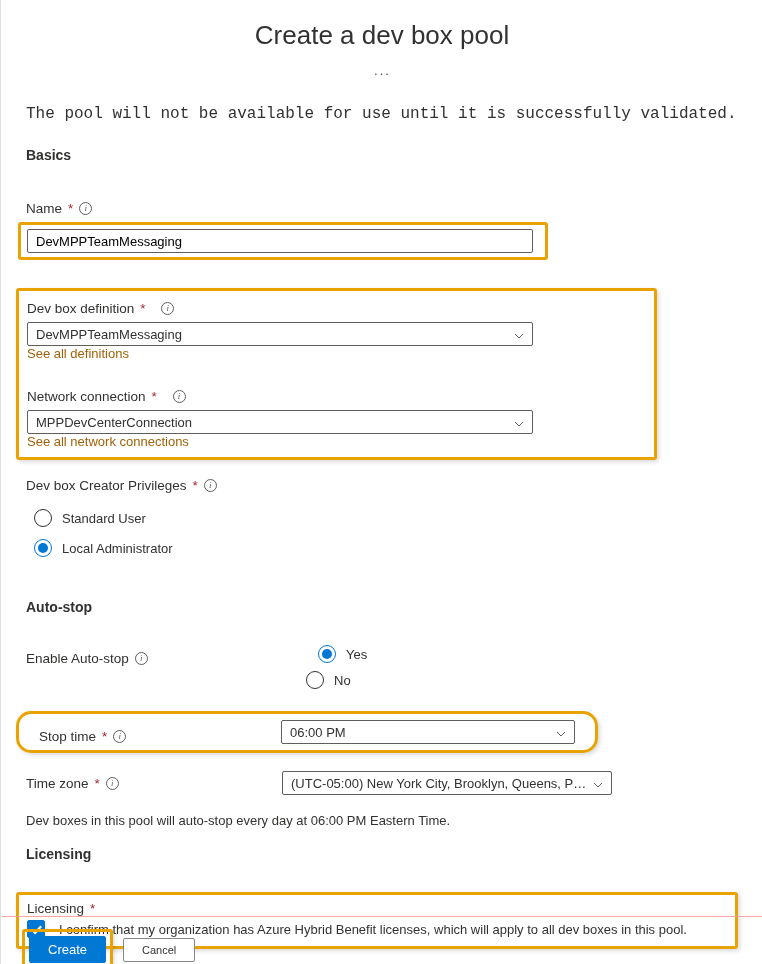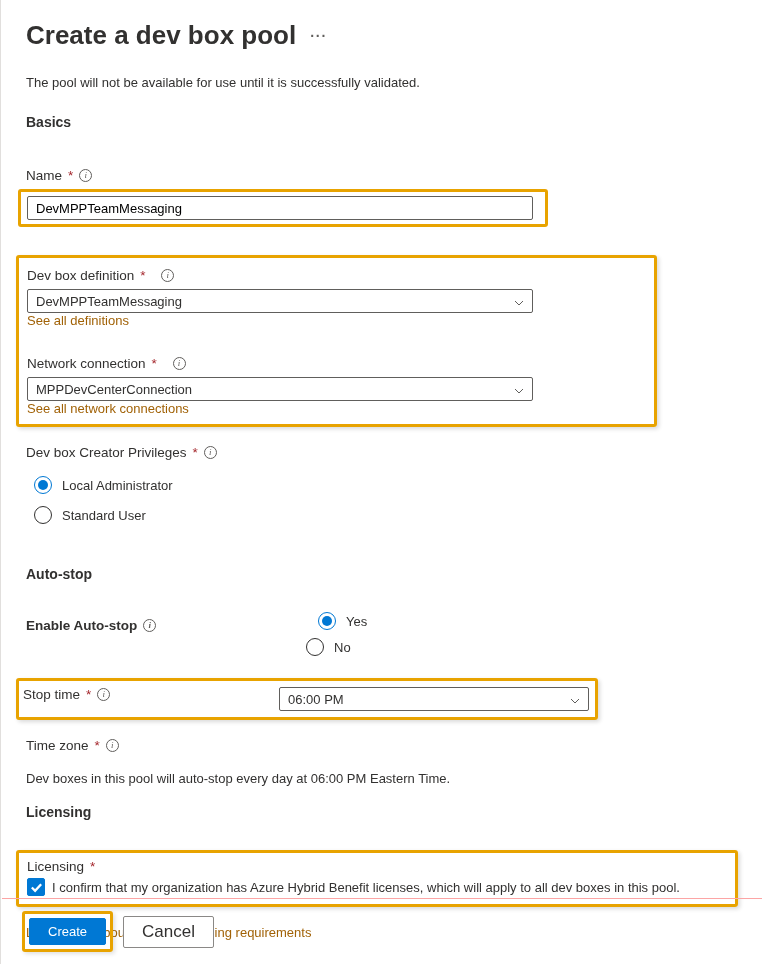--- a/index.html
+++ b/index.html
@@ -12,29 +12,30 @@
   }
   .panel {
     border-left: 1px solid #e1dfdd;
     padding: 0 0 0 1px;
     min-height: 964px;
     position: relative;
   }
   .content { padding: 20px 24px 0 24px; }
   .page-title {
     font-size: 26px;
-    font-weight: 700;
+    font-weight: 400;
     color: #323130;
     margin-bottom: 15px;
     display: flex;
     align-items: center;
     gap: 14px;
+    flex-direction: column;
   }
   .title-more { font-size: 14px; color: #605e5c; letter-spacing: 1px; cursor: pointer; }
-  .intro { margin-top: 24px; margin-bottom: 24px; font-size: 13px; }
+  .intro { margin-top: 24px; margin-bottom: 24px; font-size: 16px; font-family: Liberation Mono, monospace; }
   .section-heading { font-weight: 600; font-size: 14px; margin-bottom: 20px; margin-top: 12px; }
   .field-label { font-size: 13.5px; margin-bottom: 6px; display: flex; align-items: center; gap: 6px; }
   .req { color: #a4262c; }
   .info-icon {
     display: inline-flex;
     width: 13px; height: 13px;
     border: 1px solid #605e5c;
     border-radius: 50%;
     font-size: 9px;
     align-items: center; justify-content: center;
@@ -119,27 +120,27 @@
     background: #0078d4;
     border-radius: 2px;
     display: inline-flex;
     align-items: center; justify-content: center;
     cursor: pointer;
     flex-shrink: 0;
   }
   .checkbox svg { width: 13px; height: 13px; stroke: #fff; stroke-width: 2.5; fill: none; }
   .highlight-row {
     border: 3px solid #e8a300;
-    border-radius: 3px;
-    padding: 6px 4px;
+    border-radius: 15px;
+    padding: 6px 20px;
     margin-left: -10px;
     margin-right: 140px;
     box-shadow: 2px 2px 4px rgba(0,0,0,0.15);
     display: flex;
-    align-items: flex-start;
+    align-items: flex-end;
   }
   .highlight-license {
     border: 3px solid #e8a300;
     border-radius: 3px;
     padding: 6px 8px 8px 8px;
     margin-left: -10px;
     box-shadow: 2px 2px 4px rgba(0,0,0,0.15);
   }
   .note { margin: 18px 0; font-size: 13px; }
   .footer {
@@ -165,21 +166,21 @@
     border: 3px solid #e8a300;
     border-radius: 3px;
     padding: 4px;
     box-shadow: 2px 2px 4px rgba(0,0,0,0.12);
   }
   .btn-secondary {
     background: #fff;
     color: #323130;
     border: 1px solid #8a8886;
     padding: 5px 18px;
-    font-size: 17px;
+    font-size: 11px;
     border-radius: 2px;
     cursor: pointer;
     font-family: inherit;
   }
   .spacer { height: 18px; }
   .spacer-sm { height: 10px; }
   .spacer-lg { height: 28px; }
   .select-text { white-space: nowrap; overflow: hidden; text-overflow: ellipsis; }
 </style>
 </head>
@@ -252,37 +253,37 @@
     <div class="spacer"></div>
 
     
     <div class="field-label">
       <span>Dev box Creator Privileges</span>
       <span class="req">*</span>
       <span class="info-icon">i</span>
     </div>
     <div class="spacer-sm"></div>
     <div class="radio-row">
+      <span class="radio"></span>
+      <span>Standard User</span>
+    </div>
+    <div class="radio-row">
       <span class="radio checked"></span>
       <span>Local Administrator</span>
     </div>
-    <div class="radio-row">
-      <span class="radio"></span>
-      <span>Standard User</span>
-    </div>
 
     <div class="spacer"></div>
 
     <div class="section-heading">Auto-stop</div>
 
     <div class="spacer-sm"></div>
 
     
     <div class="row">
-      <div class="label-col" style="width:280px;font-weight:bold;">
+      <div class="label-col" style="width:280px;">
         <span>Enable Auto-stop</span>
         <span class="info-icon">i</span>
       </div>
       <div>
         <div class="radio-row tight" style="margin-left:12px;">
           <span class="radio checked"></span>
           <span>Yes</span>
         </div>
       </div>
     </div>
@@ -317,35 +318,43 @@
 
     <div class="spacer"></div>
 
     
     <div class="row">
       <div class="label-col">
         <span>Time zone</span>
         <span class="req">*</span>
         <span class="info-icon">i</span>
       </div>
+      <div class="select-box select-box-md">
+        <span class="select-text">(UTC-05:00) New York City, Brooklyn, Queens, P…</span>
+        <span class="chevron">
+          <svg viewBox="0 0 10 10">
+              <path d="M1 3 L5 7 L9 3" stroke="#605e5c" stroke-width="1" fill="none"></path>
+            </svg>
+        </span>
+      </div>
     </div>
 
     <p class="note">Dev boxes in this pool will auto-stop every day at 06:00 PM Eastern Time.</p>
 
     <div class="section-heading">Licensing</div>
 
     <div class="spacer-sm"></div>
 
     
     <div class="highlight-license">
       <div class="field-label" style="margin-bottom:4px;">
         <span>Licensing</span>
         <span class="req">*</span>
       </div>
-      <div style="display:flex;align-items:center;gap:7px;">
+      <div style="display:flex;align-items:center;gap:14px;">
         <span class="checkbox">
           <svg viewBox="0 0 14 14">
               <path d="M2 7 L5.5 10.5 L12 3.5"></path>
             </svg>
         </span>
         <span>I confirm that my organization has Azure Hybrid Benefit licenses, which will apply to all dev boxes in this pool.</span>
       </div>
     </div>
 
     <div class="spacer"></div>

